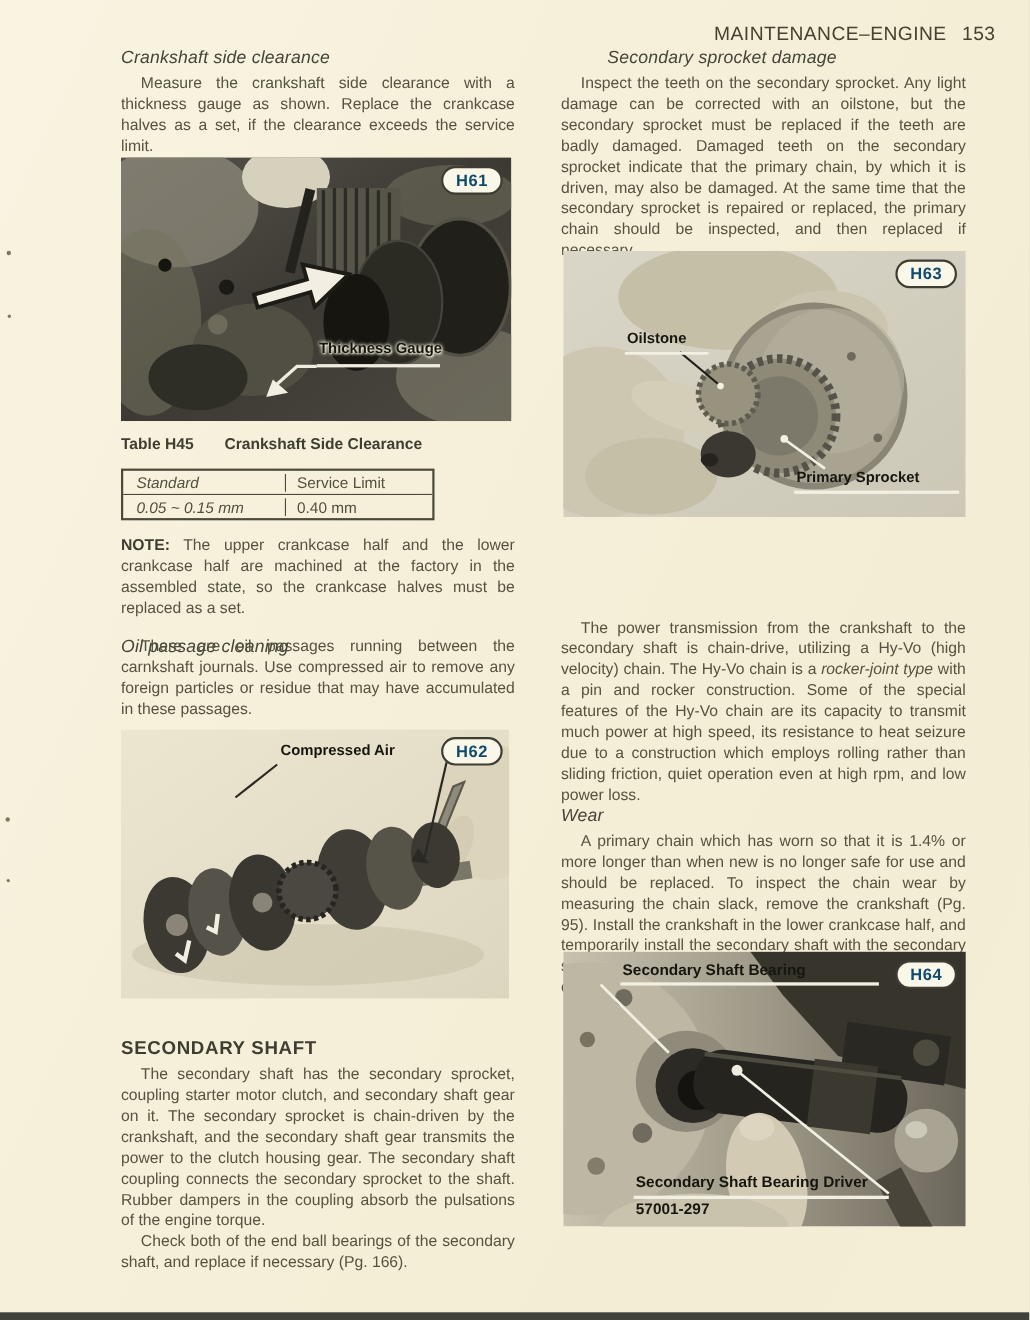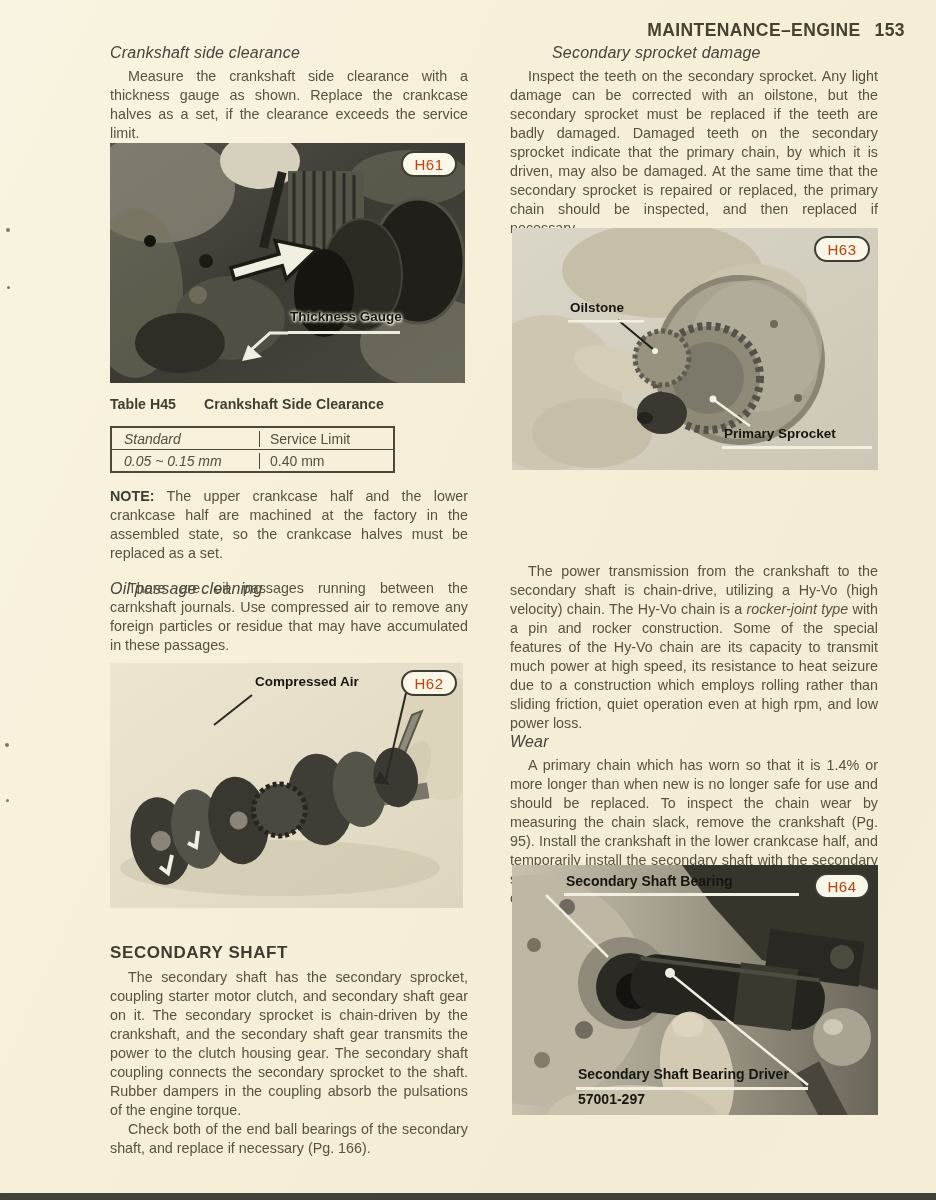--- a/index.html
+++ b/index.html
@@ -4,41 +4,41 @@
 <style>
   html,body{margin:0;padding:0;background:#e8e2cc;}
   .page{
     position:relative;width:936px;height:1200px;overflow:hidden;
     background:linear-gradient(115deg,#f9f4e1 0%,#f6f0da 38%,#f3edd5 75%,#f5eed6 100%);
     font-family:"Liberation Sans",sans-serif;color:#53513f;
   }
   .abs{position:absolute;}
   .col-l{left:110px;width:358px;}
   .col-r{left:510px;width:368px;}
-  .header-line{font-weight:bold;font-size:17.5px;letter-spacing:.4px;color:#45432f;}
+  .header-line{font-weight:normal;font-size:17.5px;letter-spacing:.4px;color:#45432f;}
   .header-line .pgnum{margin-left:14px;}
   .h-italic{font-style:italic;font-size:16px;color:#45443a;letter-spacing:.2px;}
   .h-caps{font-weight:bold;font-size:17px;color:#3e3d32;letter-spacing:.6px;}
   .para{font-size:14.3px;line-height:19px;text-align:justify;color:#55533f;}
   .para.indent{text-indent:18px;}
   .para + .para{margin-top:0;}
   .tbl-caption{font-weight:bold;font-size:14.2px;color:#3f3e33;}
   .tbl-caption .cap-title{margin-left:28px;}
   .spec-table{border:2px solid #4a493a;width:281px;background:transparent;}
   .spec-row{display:flex;height:21px;align-items:center;font-size:14px;color:#51503e;}
   .spec-row.head{border-bottom:1.5px solid #4a493a;}
   .spec-cell{padding-left:12px;box-sizing:border-box;}
   .spec-cell.c1{width:147px;font-style:italic;}
   .spec-cell.c2{width:134px;border-left:1.5px solid #4a493a;padding-left:10px;}
   .figure{position:absolute;overflow:hidden;}
   .figure svg{position:absolute;left:0;top:0;}
   .fig-badge{
     position:absolute;display:flex;align-items:center;justify-content:center;
     width:52px;height:22px;border:2.5px solid #3d3d33;border-radius:13px;
-    background:#faf6e8;color:#c2410c;font-weight:normal;font-size:15px;letter-spacing:.5px;
+    background:#faf6e8;color:#0c4a6e;font-weight:bold;font-size:15px;letter-spacing:.5px;
   }
   .fig-label{position:absolute;font-weight:bold;font-size:13.5px;color:#16160f;white-space:nowrap;}
   .fig-label.light{color:#16160f;text-shadow:0 0 3px #f6f2e2,0 0 4px #f6f2e2,1px 1px 2px #f6f2e2;}
   .bottom-bar{position:absolute;left:0;top:1193px;width:936px;height:7px;background:#41433b;}
   .speck{position:absolute;border-radius:50%;background:#7b7a5e;}
 </style>
 </head>
 <body>
 
 <div class="page">

